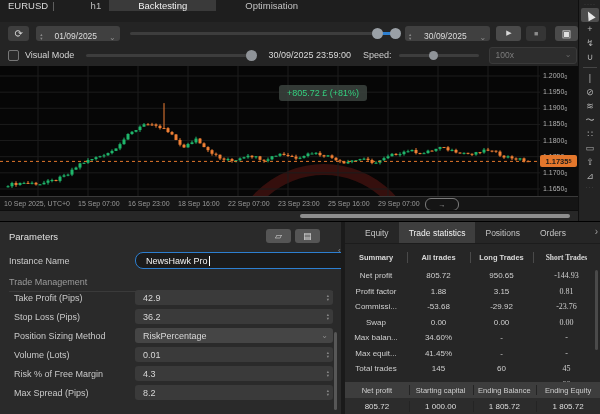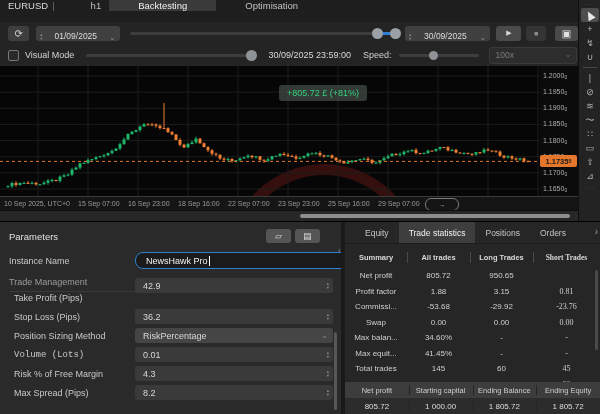--- a/index.html
+++ b/index.html
@@ -543,41 +543,41 @@
       <div class="prow-label" style="left:9px;top:34px;">Instance Name</div>
       <div class="nameinput" style="top:30px;">
         <span>NewsHawk Pro</span>
         <span class="caret"></span>
       </div>
 
       <div class="sectionhdr" style="top:55px;">Trade Management</div>
 
       <div id="paramfields">
           <div class="prow-label" style="left: 14px; top: 71px;">Take Profit (Pips)</div>
-          <div class="numfield" style="top: 56px;">
+          <div class="numfield" style="top: 68px;">
             <span class="val">42.9</span>
             <span class="spin">
               <span>▴</span>
               <span>▾</span>
             </span>
           </div>
           <div class="prow-label" style="left: 14px; top: 90px;">Stop Loss (Pips)</div>
           <div class="numfield" style="top: 87px;">
             <span class="val">36.2</span>
             <span class="spin">
               <span>▴</span>
               <span>▾</span>
             </span>
           </div>
           <div class="prow-label" style="left: 14px; top: 109px;">Position Sizing Method</div>
           <div class="numfield selfield" style="top: 106px;">
             <span class="val">RiskPercentage</span>
             <span class="chev">⌄</span>
           </div>
-          <div class="prow-label" style="left: 14px; top: 128px; font-family: Liberation Mono, monospace;">Volume (Lots)</div>
+          <div class="prow-label" style="left: 14px; top: 128px;">Volume (Lots)</div>
           <div class="numfield" style="top: 125px;">
             <span class="val">0.01</span>
             <span class="spin">
               <span>▴</span>
               <span>▾</span>
             </span>
           </div>
           <div class="prow-label" style="left: 14px; top: 147px;">Risk % of Free Margin</div>
           <div class="numfield" style="top: 144px;">
             <span class="val">4.3</span>
@@ -617,20 +617,21 @@
           <div class="hc c0">Summary</div>
           <div class="hc c1">All trades</div>
           <div class="hc c2">Long Trades</div>
           <div class="hc c3">Short Trades</div>
         </div>
       <div class="tbody" id="statsbody">
           <div class="trow">
             <div class="tc c0">Net profit</div>
             <div class="tc c1">805.72</div>
             <div class="tc c2">950.65</div>
+            <div class="tc c3">-144.93</div>
           </div>
           <div class="trow">
             <div class="tc c0">Profit factor</div>
             <div class="tc c1">1.88</div>
             <div class="tc c2">3.15</div>
             <div class="tc c3">0.81</div>
           </div>
           <div class="trow">
             <div class="tc c0">Commissi...</div>
             <div class="tc c1">-53.68</div>

